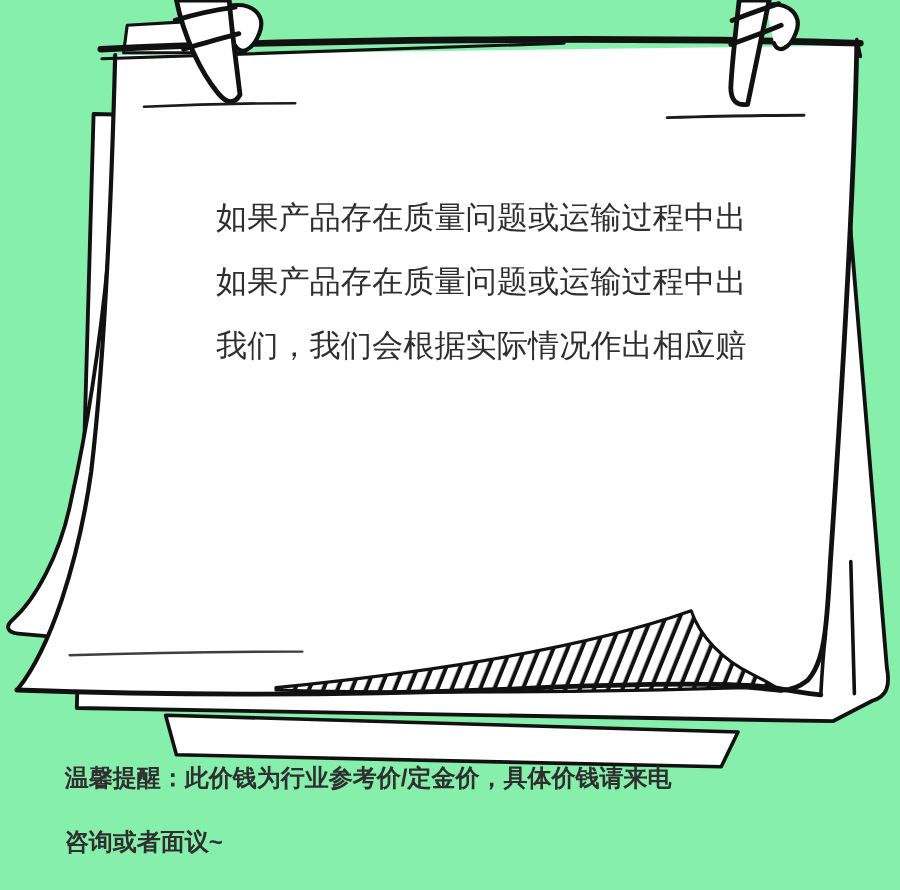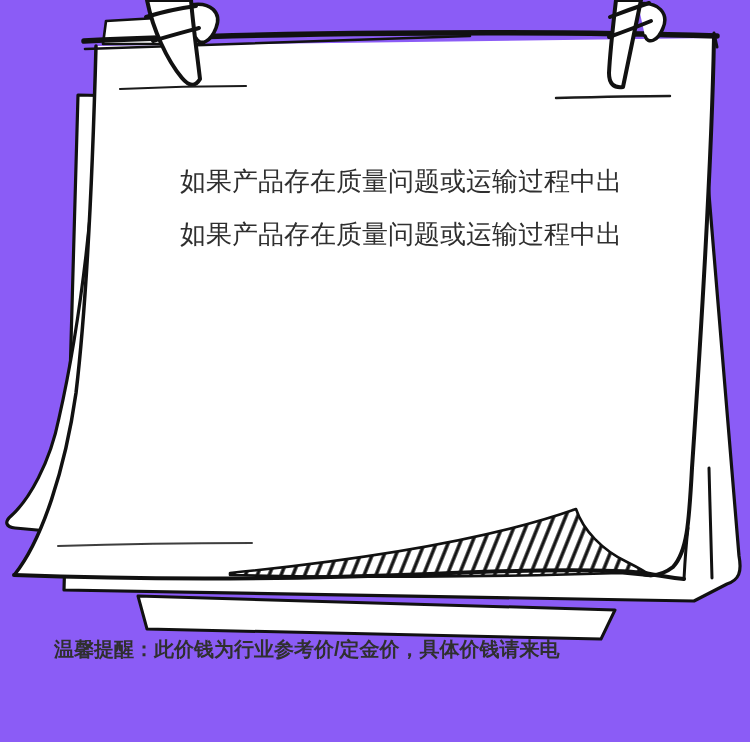--- a/index.html
+++ b/index.html
@@ -10,21 +10,21 @@
   body {
     width: 750px;
     height: 742px;
     font-family: "Liberation Sans", sans-serif;
     overflow: hidden;
   }
   .canvas {
     position: relative;
     width: 750px;
     height: 742px;
-    background: #8b5cf6;
+    background: #86efac;
   }
   .sketch {
     position: absolute;
     left: 0;
     top: 0;
     width: 750px;
     height: 742px;
   }
   .note-text {
     position: absolute;
@@ -116,19 +116,21 @@
       <path d="M 616,0 C 613,26 610,52 609,73 Q 609,89 623,87 C 629,59 635,28 641,0 Z" fill="#ffffff" stroke="#111111" stroke-width="4" stroke-linejoin="round"></path>
       <path d="M 610,17 C 623,12 637,7 649,3" fill="none" stroke="#111111" stroke-width="4" stroke-linecap="round"></path>
       <path d="M 609,37 C 623,32 639,26 651,21" fill="none" stroke="#111111" stroke-width="4" stroke-linecap="round"></path>
       <path d="M 556,98 C 594,97 634,96 670,96" fill="none" stroke="#1b1b1b" stroke-width="2.4" stroke-linecap="round"></path>
     </g>
   </svg>
 
   <div class="note-text">
     <div>如果产品存在质量问题或运输过程中出</div>
     <div>如果产品存在质量问题或运输过程中出</div>
+    <div>我们，我们会根据实际情况作出相应赔</div>
   </div>
 
   <div class="caption">
     <div>温馨提醒：此价钱为行业参考价/定金价，具体价钱请来电</div>
+    <div>咨询或者面议~</div>
   </div>
 
 </div>
 
 </body></html>

